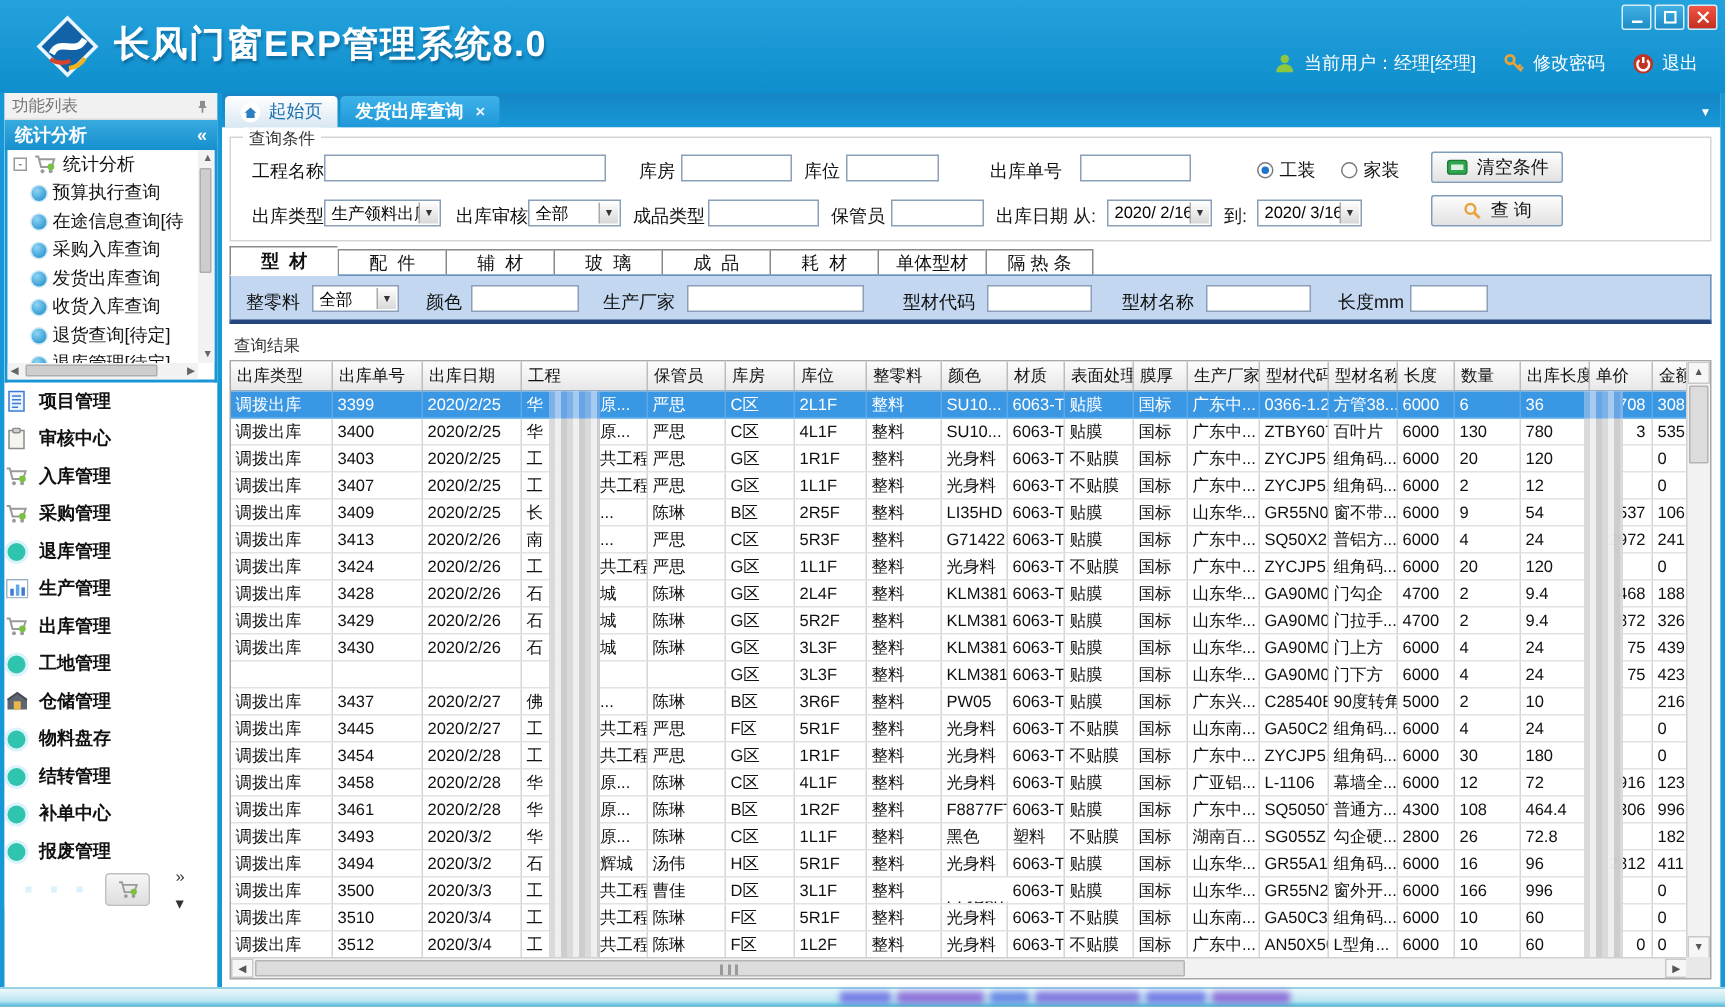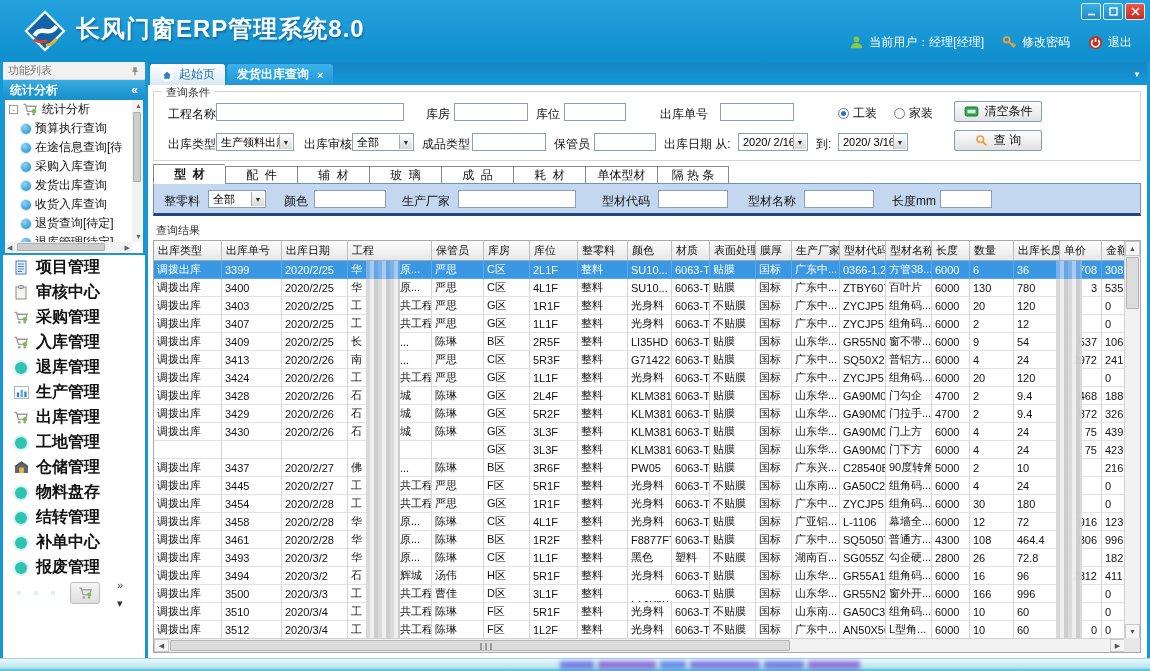--- a/index.html
+++ b/index.html
@@ -32,21 +32,21 @@
   .trow{height:19px;display:flex;align-items:center;gap:4px;font-size:12px;color:#111;white-space:nowrap;padding-left:4px;}
   .trow .exp{width:9px;height:9px;border:1px solid #9a9a9a;background:#fff;font-size:8px;line-height:7px;text-align:center;color:#555;}
   .trow.child{padding-left:16px;}
   .bullet{width:10px;height:10px;border-radius:50%;flex:0 0 10px;
           background:radial-gradient(circle at 35% 30%,#8ed4f4,#1687c9);box-shadow:0 0 0 1px #cfe9f7;}
   .tvscroll{position:absolute;right:0;top:0;width:11px;bottom:11px;background:#f2f2f2;}
   .thscroll{position:absolute;left:0;bottom:0;right:11px;height:11px;background:#f2f2f2;}
   .sb-arrow{position:absolute;font-size:7px;color:#666;line-height:1;}
   .sb-thumb{position:absolute;background:#cdcdcd;border:1px solid #aeaeae;border-radius:1px;}
   .menu{background:#fff;}
-  .mitem{height:25px;display:flex;align-items:center;gap:7px;padding-left:10px;font-size:16px;font-weight:bold;color:#111;text-align:right;}
+  .mitem{height:25px;display:flex;align-items:center;gap:7px;font-size:12px;font-weight:bold;color:#111;text-align:right;}
   .mitem .mic{width:16px;height:16px;flex:0 0 16px;display:flex;align-items:center;justify-content:center;}
   .dotic{width:12px;height:12px;border-radius:50%;background:#2ec4ae;box-shadow:0 0 0 2px #d9f2fb;}
   .side-toolbar{height:26px;display:flex;align-items:center;gap:17px;padding-left:16px;background:#fff;}
   .tb-btn{width:30px;height:22px;border:1px solid #bdbdbd;border-radius:3px;background:linear-gradient(#f6f6f6,#dedede);
           display:flex;align-items:center;justify-content:center;}
   .tb-more{font-size:11px;color:#333;line-height:7px;text-align:center;}
 
   
   .main{position:absolute;left:148px;top:62px;width:999px;height:596px;background:#fff;}
   .tabstrip{position:absolute;left:0;top:0;width:100%;height:23px;background:linear-gradient(#1586c6,#1697d6);
@@ -276,32 +276,32 @@
         </div>
         <div class="mitem">
           <span class="mic">
             <svg width="16" height="15" viewBox="0 0 16 16">
               <path d="M1 2.5h2.2l2 7.5h7.5l1.8-5.5H4" fill="none" stroke="#9a9a9a" stroke-width="1.4"></path>
               <circle cx="6.2" cy="13" r="1.4" fill="#9a9a9a"></circle>
               <circle cx="12" cy="13" r="1.4" fill="#9a9a9a"></circle>
               <circle cx="12.2" cy="9.8" r="2.4" fill="#7ac143"></circle>
             </svg>
           </span>
-          <span>采购管理</span>
+          <span>入库管理</span>
         </div>
         <div class="mitem">
           <span class="mic">
             <svg width="16" height="15" viewBox="0 0 16 16">
               <path d="M1 2.5h2.2l2 7.5h7.5l1.8-5.5H4" fill="none" stroke="#9a9a9a" stroke-width="1.4"></path>
               <circle cx="6.2" cy="13" r="1.4" fill="#9a9a9a"></circle>
               <circle cx="12" cy="13" r="1.4" fill="#9a9a9a"></circle>
               <circle cx="12.2" cy="9.8" r="2.4" fill="#7ac143"></circle>
             </svg>
           </span>
-          <span>入库管理</span>
+          <span>采购管理</span>
         </div>
         <div class="mitem">
           <span class="mic">
             <span class="dotic"></span>
           </span>
           <span>退库管理</span>
         </div>
         <div class="mitem">
           <span class="mic">
             <svg width="15" height="13" viewBox="0 0 16 14">

